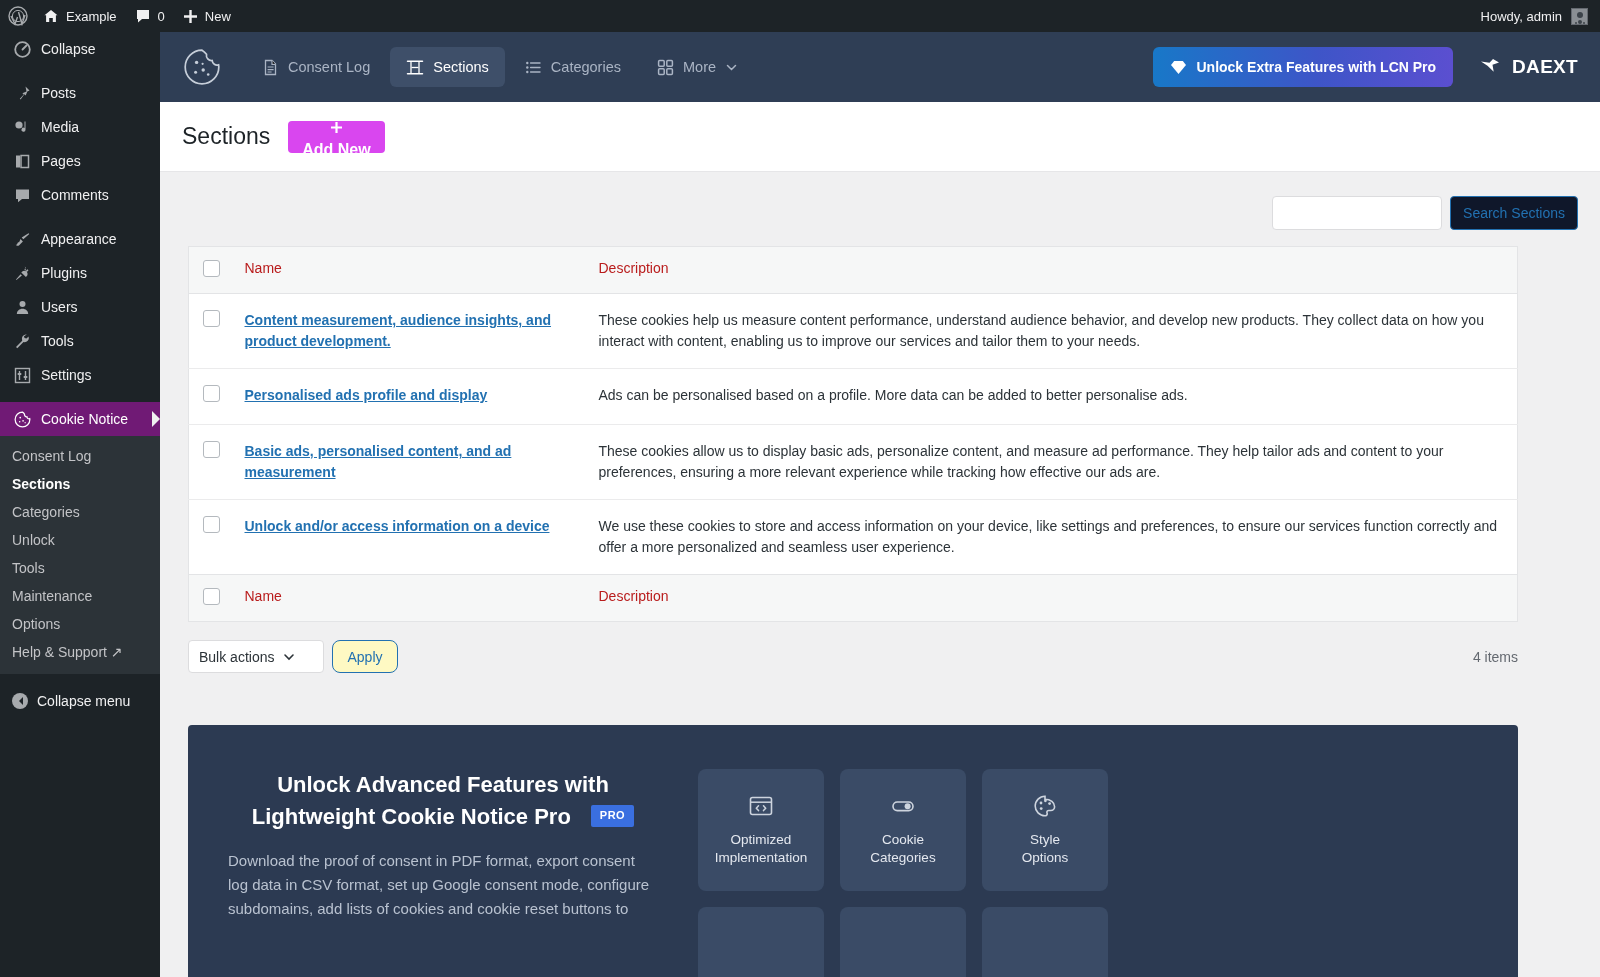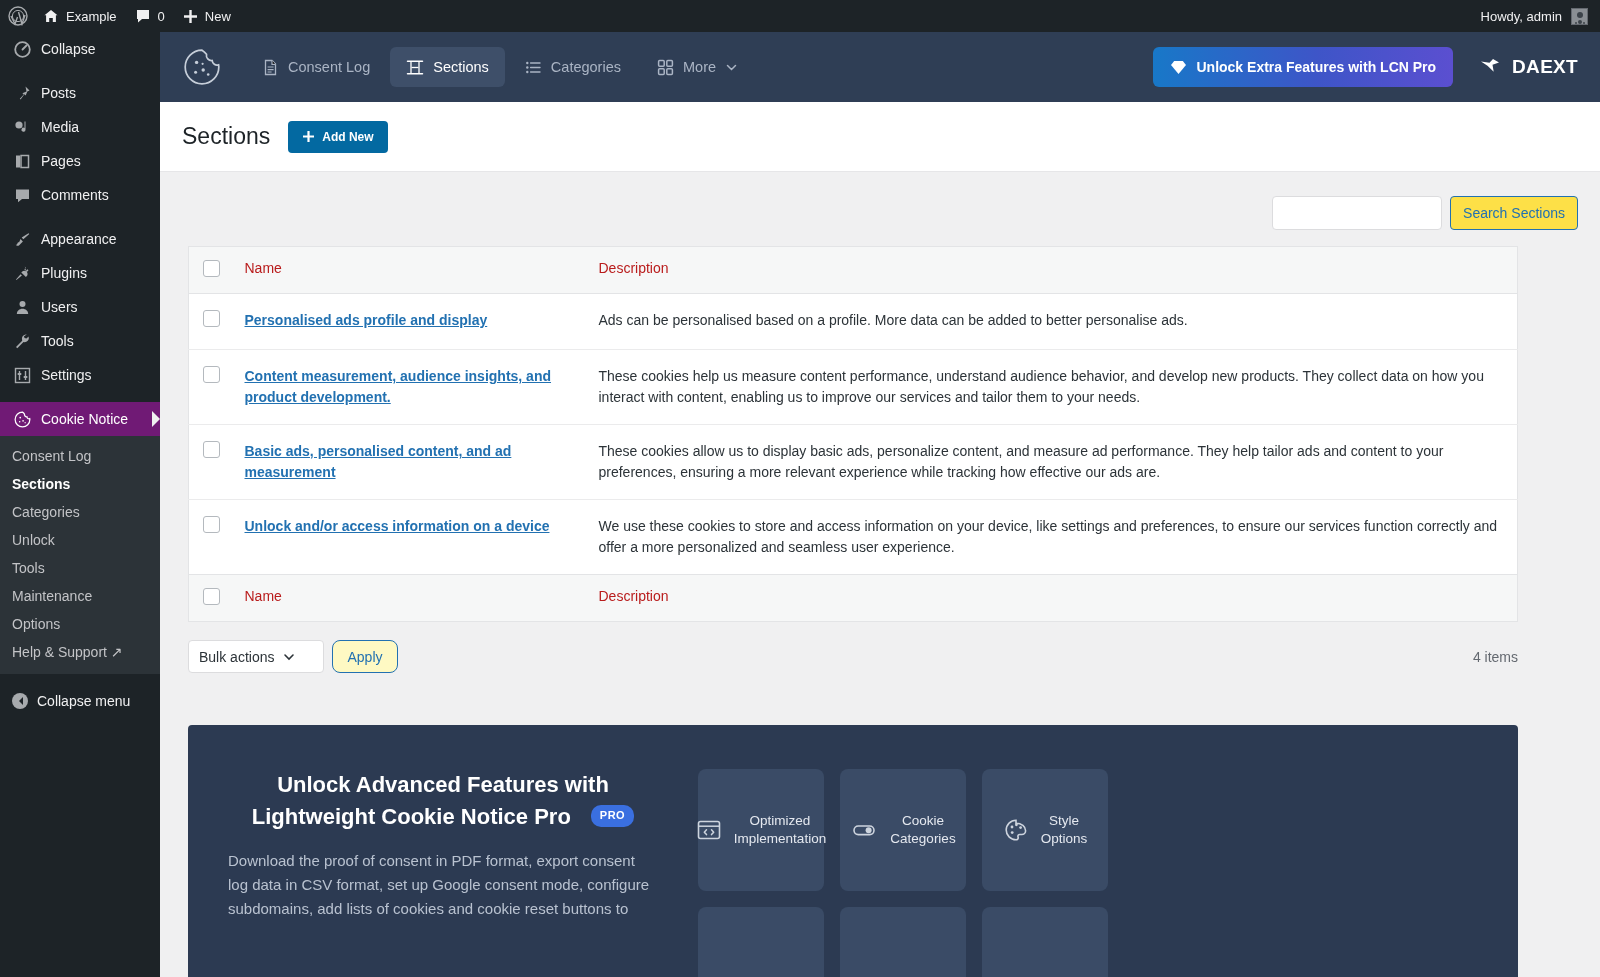--- a/index.html
+++ b/index.html
@@ -86,35 +86,35 @@
     background: linear-gradient(90deg, #1878c8 0%, #3e55c8 55%, #5b4fd0 100%);
     color: #fff; font-size: 14px; font-weight: bold;
   }
   .daext { display: flex; align-items: center; gap: 9px; margin-left: 26px; color: #fff; font-size: 19px; font-weight: bold; letter-spacing: .3px; }
 
   
   .title-row { background: #fff; height: 70px; display: flex; align-items: center; padding: 0 22px; gap: 18px; border-bottom: 1px solid #e6e6e8; }
   .page-title { font-size: 23px; color: #1d2327; font-weight: 400; }
   .add-new {
     display: flex; align-items: center; gap: 7px;
-    background: #0369a1; color: #fff; border-radius: 4px;
-    height: 32px; padding: 0 14px; font-size: 12px; font-weight: bold;
+    background: #d946ef; color: #fff; border-radius: 4px;
+    height: 32px; padding: 0 14px; font-size: 16px; font-weight: bold; flex-direction: column;
   }
 
   
   .body-area { padding: 24px 22px 0 28px; }
   .search-row { display: flex; justify-content: flex-end; align-items: center; gap: 8px; padding-bottom: 16px; }
   .search-input {
     width: 170px; height: 34px; background: #fff;
     border: 1px solid #dcdcde; border-radius: 4px; padding: 0 8px;
     font-size: 14px; font-family: "Liberation Sans", sans-serif; color: #2c3338;
   }
   .search-btn {
     height: 34px; padding: 0 12px; border-radius: 4px;
-    border: 1px solid #2271b1; background: #fde047; color: #2271b1;
+    border: 1px solid #2271b1; background: #0f172a; color: #2271b1;
     font-size: 14px; font-family: "Liberation Sans", sans-serif;
     display: flex; align-items: center;
   }
 
   
   .wp-table { width: 1330px; background: #fff; border: 1px solid #e3e4e6; border-radius: 3px; border-collapse: collapse; }
   .wp-table th, .wp-table td { text-align: left; vertical-align: top; }
   .wp-table thead th, .wp-table tfoot th {
     background: #f6f7f7; height: 43px; padding: 13px 10px 13px 10px;
     font-size: 14px; font-weight: 400; color: #b91c1c;
@@ -153,27 +153,27 @@
     background: #2c3a52; border-radius: 4px;
     display: flex; padding: 44px 40px 30px 40px; gap: 40px;
   }
   .promo-left { width: 430px; }
   .promo-h {
     color: #fff; font-size: 22px; font-weight: bold; line-height: 1.45;
     display: flex; flex-wrap: wrap; align-items: center; gap: 0 20px; justify-content: center;
   }
   .pro-badge {
     background: #3a6fe0; color: #fff; font-size: 11px; font-weight: bold;
-    border-radius: 10px; padding: 3px 9px; letter-spacing: .5px; position: relative; top: -1px;
+    border-radius: 2px; padding: 3px 9px; letter-spacing: .5px; position: relative; top: -1px;
   }
   .promo-p { color: #b9c2d0; font-size: 15px; line-height: 1.62; margin-top: 16px; }
   .promo-right { flex: 1; display: grid; grid-template-columns: repeat(3, 126px); gap: 16px; justify-content: start; }
   .feat-card {
     width: 126px; height: 122px; background: #3a4b66; border-radius: 8px;
-    display: flex; align-items: center; justify-content: center; gap: 12px;
+    display: flex; flex-direction: column; align-items: center; justify-content: center; gap: 12px;
     color: #e4e8ef; font-size: 13.5px; text-align: center; line-height: 1.34;
   }
   .feat-ico { color: #cdd4de; }
   svg { display: block; }
 </style>
 </head>
 <body>
 
 <div class="page">
 
@@ -446,32 +446,32 @@
             <th class="col-name">Name</th>
             <th class="col-desc">Description</th>
           </tr>
         </thead>
         <tbody>
           <tr>
             <td class="col-cb">
               <span class="cb"></span>
             </td>
             <td class="col-name">
-              <a class="row-link" href="#">Personalised ads profile and display</a>
-            </td>
-            <td class="col-desc">Ads can be personalised based on a profile. More data can be added to better personalise ads.</td>
+              <a class="row-link" href="#">Content measurement, audience insights, and product development.</a>
+            </td>
+            <td class="col-desc">These cookies help us measure content performance, understand audience behavior, and develop new products. They collect data on how you interact with content, enabling us to improve our services and tailor them to your needs.</td>
           </tr>
           <tr>
             <td class="col-cb">
               <span class="cb"></span>
             </td>
             <td class="col-name">
-              <a class="row-link" href="#">Content measurement, audience insights, and product development.</a>
-            </td>
-            <td class="col-desc">These cookies help us measure content performance, understand audience behavior, and develop new products. They collect data on how you interact with content, enabling us to improve our services and tailor them to your needs.</td>
+              <a class="row-link" href="#">Personalised ads profile and display</a>
+            </td>
+            <td class="col-desc">Ads can be personalised based on a profile. More data can be added to better personalise ads.</td>
           </tr>
           <tr>
             <td class="col-cb">
               <span class="cb"></span>
             </td>
             <td class="col-name">
               <a class="row-link" href="#">Basic ads, personalised content, and ad measurement</a>
             </td>
             <td class="col-desc">These cookies allow us to display basic ads, personalize content, and measure ad performance. They help tailor ads and content to your preferences, ensuring a more relevant experience while tracking how effective our ads are.</td>
           </tr>

